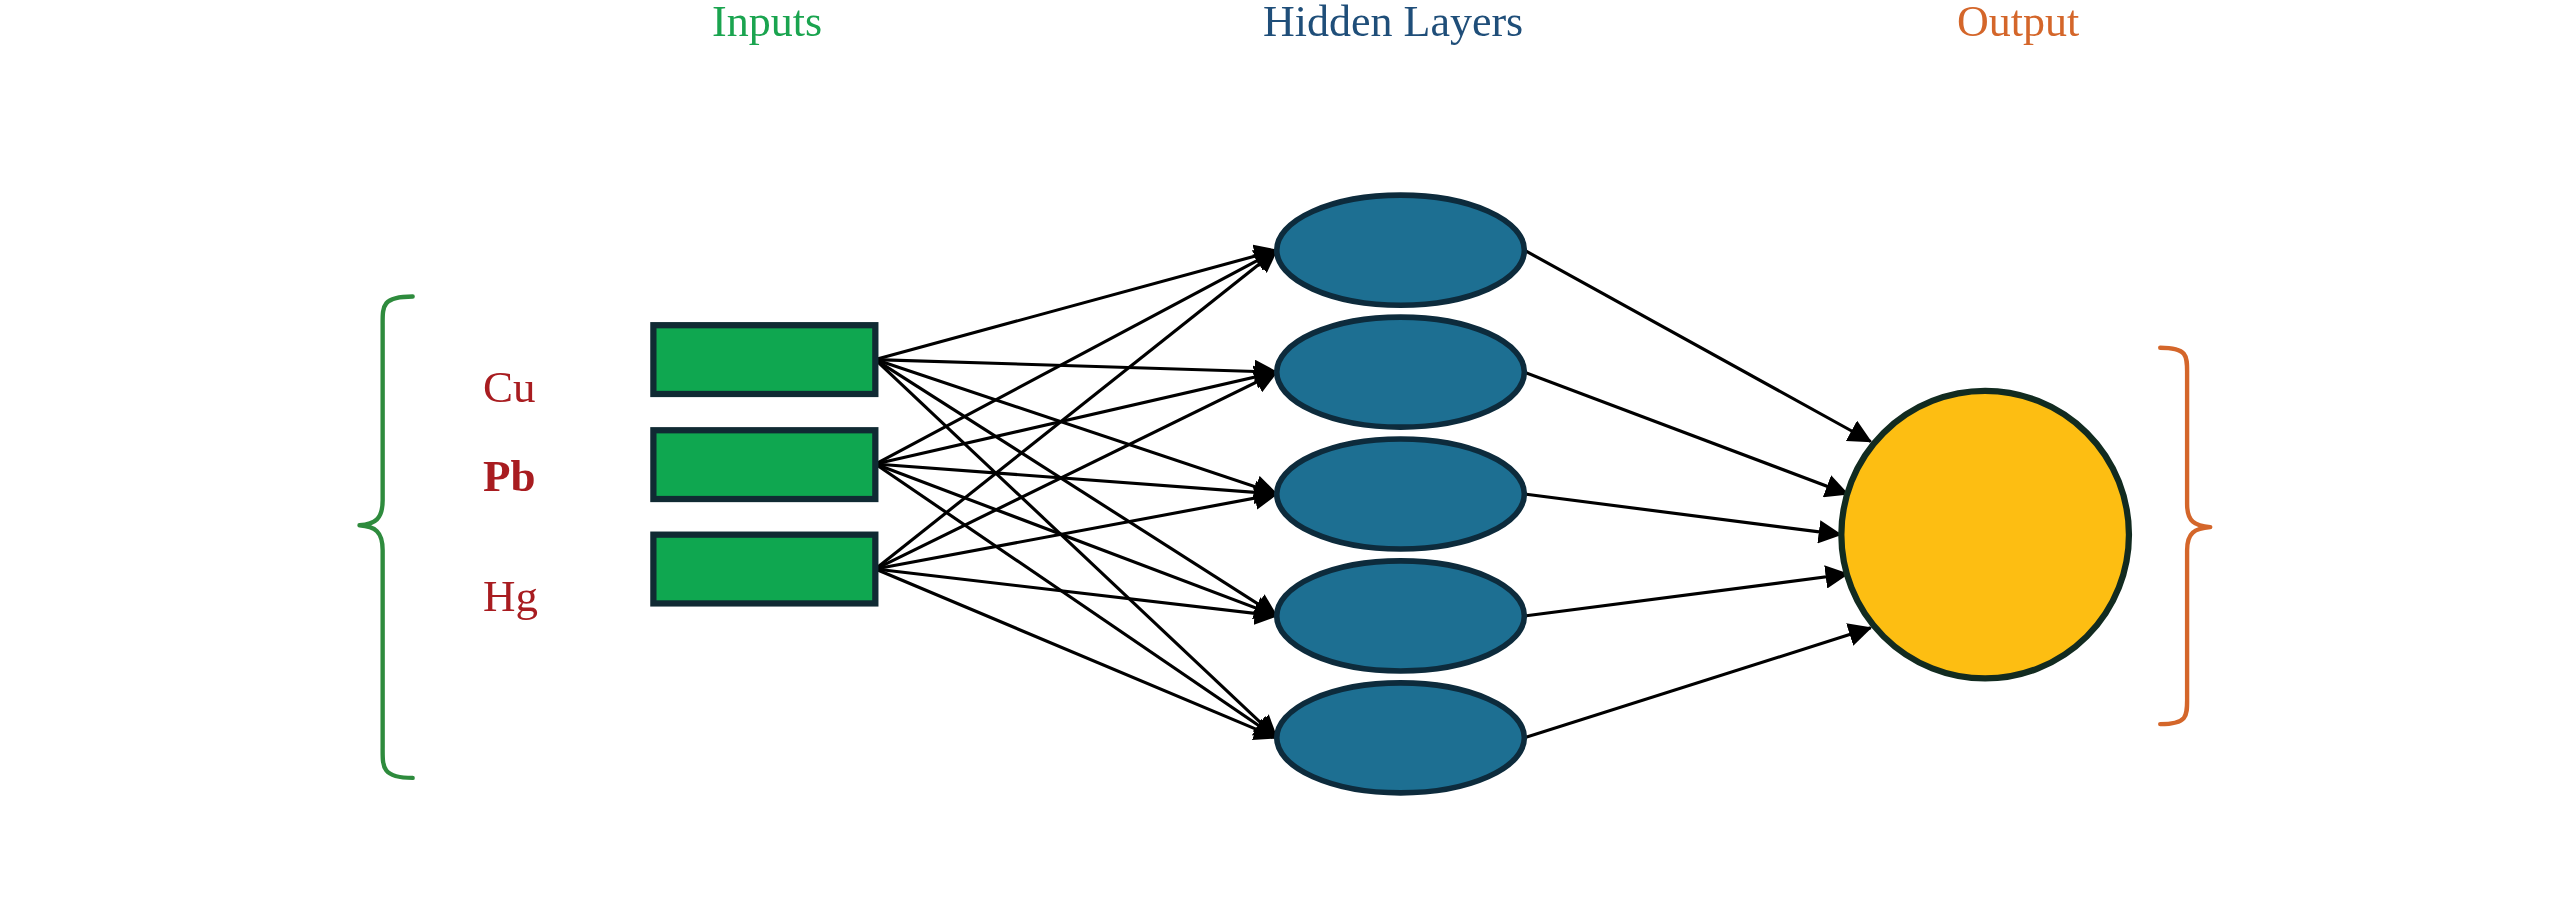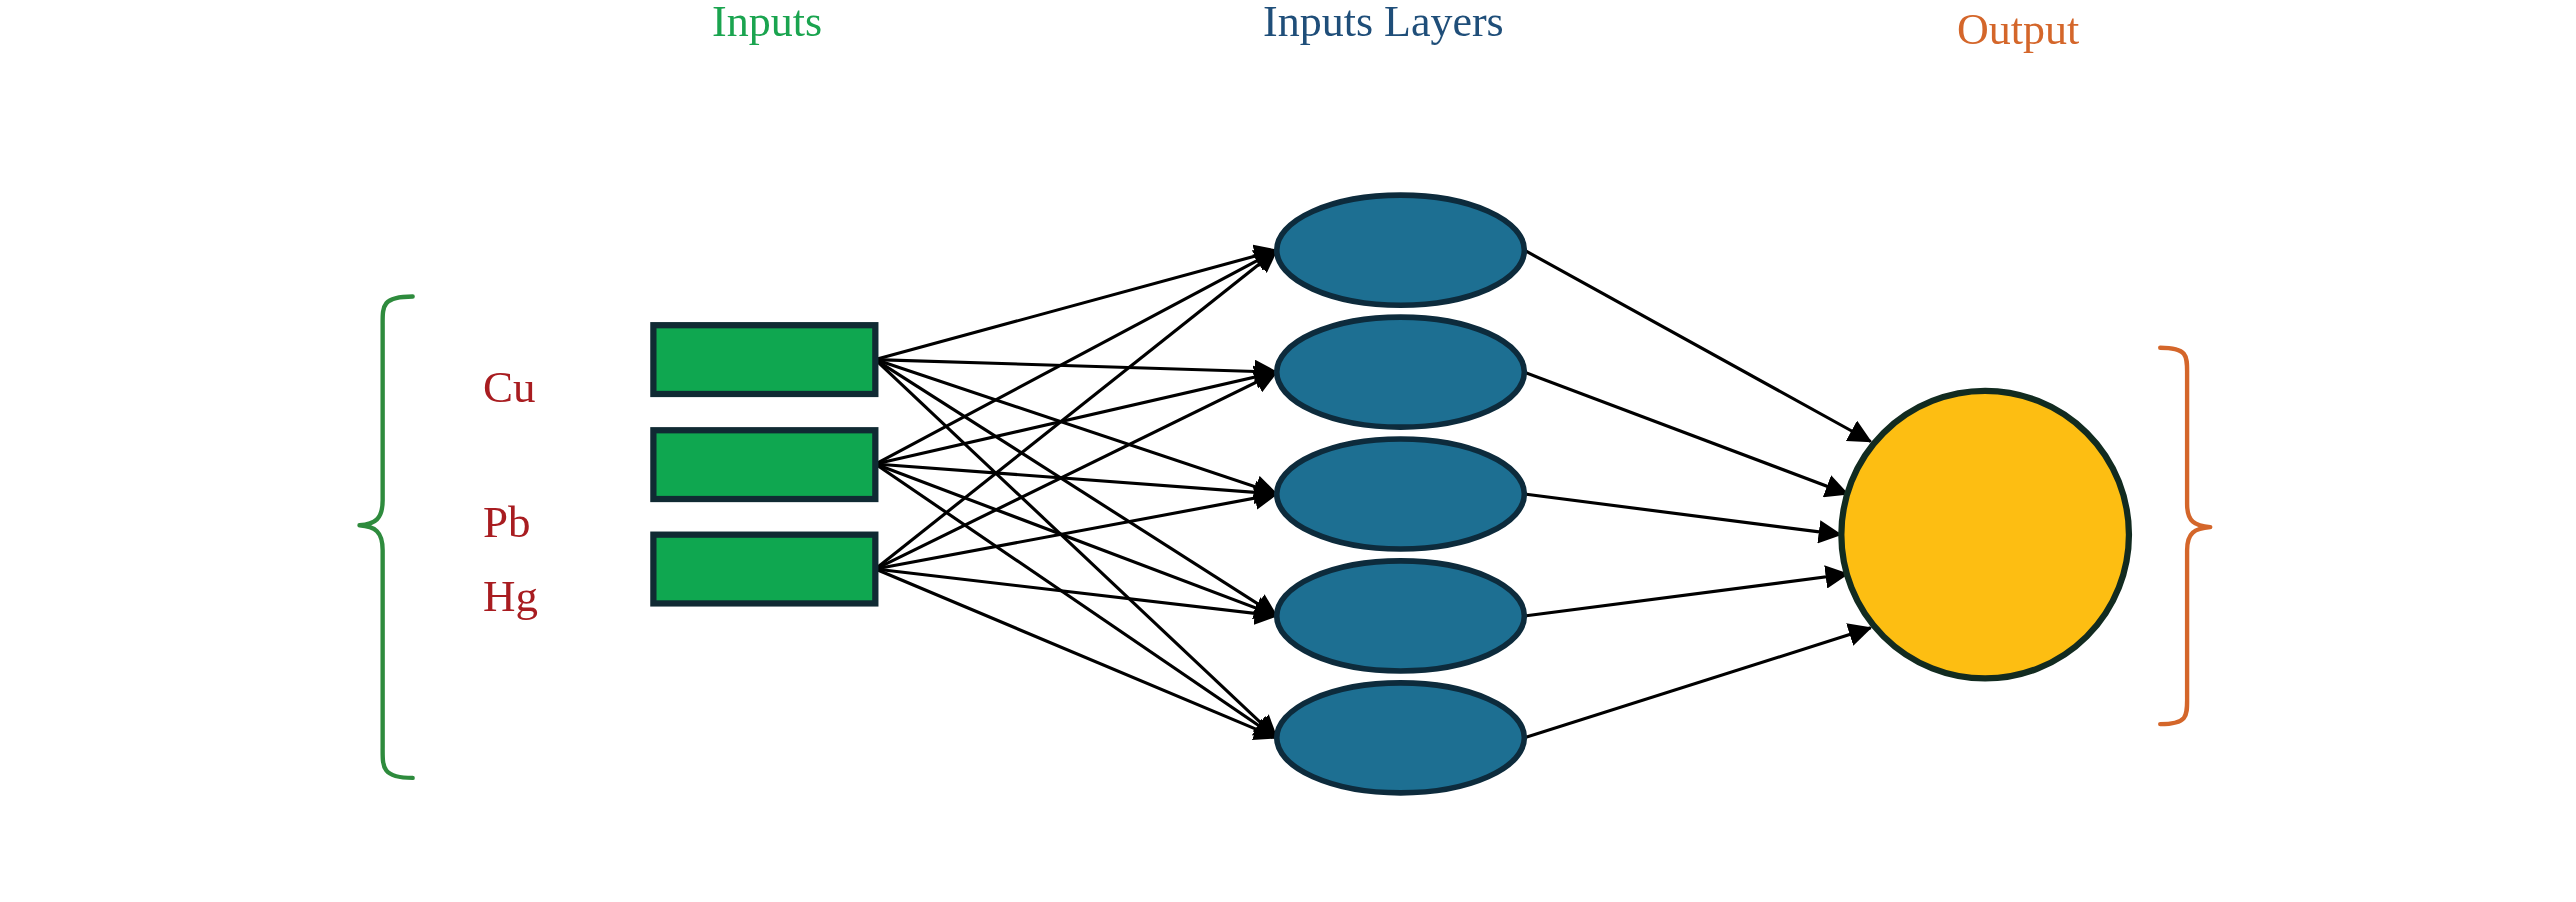--- a/index.html
+++ b/index.html
@@ -31,34 +31,34 @@
     position: absolute;
     white-space: nowrap;
     line-height: 1;
   }
   .section-header {
     font-size: 44px;
     font-weight: 400;
   }
   .hdr-inputs { color: #1aa44f; left: 712px; top: 0px; }
   .hdr-hidden { color: #1f4e79; left: 1263px; top: 0px; }
-  .hdr-output { color: #d4662a; left: 1957px; top: 8px; text-align: center; }
+  .hdr-output { color: #d4662a; left: 1957px; top: 0px; text-align: center; }
 
   .group-label {
     font-size: 45px;
     color: #0fa750;
     left: 12.5px;
     top: 531px;
   }
   .io-label {
     font-size: 45px;
     color: #a81c20;
   }
   .io-cu { left: 483px; top: 365px; }
-  .io-pb { left: 483px; top: 500px; }
+  .io-pb { left: 483px; top: 454px; font-weight: bold; }
   .io-hg { left: 483px; top: 574px; }
 
   .out-label {
     font-size: 45px;
     color: #d4662a;
     left: 2263px;
     top: 506px;
   }
   .out-label sub {
     font-size: 0.62em;
@@ -142,21 +142,21 @@
       <ellipse cx="2240" cy="1180" rx="198" ry="88" fill="#1d6f92" stroke="#0d2b3c" stroke-width="9"></ellipse>
     </g>
 
     <g>
       <circle cx="3175" cy="855" r="230" fill="#fdbe12" stroke="#122b20" stroke-width="10"></circle>
     </g>
   </svg>
 
   <div class="lbl section-header hdr-inputs">Inputs</div>
 
-  <div class="lbl section-header hdr-hidden">Inputs Layers</div>
+  <div class="lbl section-header hdr-hidden">Hidden Layers</div>
 
   <div class="lbl section-header hdr-output">Output</div>
 
 
   <div class="lbl io-label io-cu">Cu</div>
 
   <div class="lbl io-label io-pb">Pb</div>
 
   <div class="lbl io-label io-hg">Hg</div>
 

